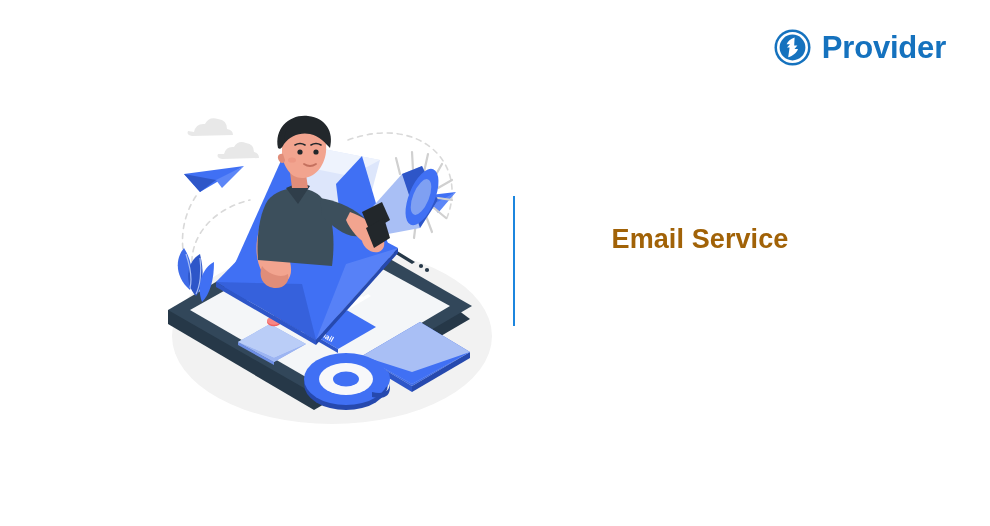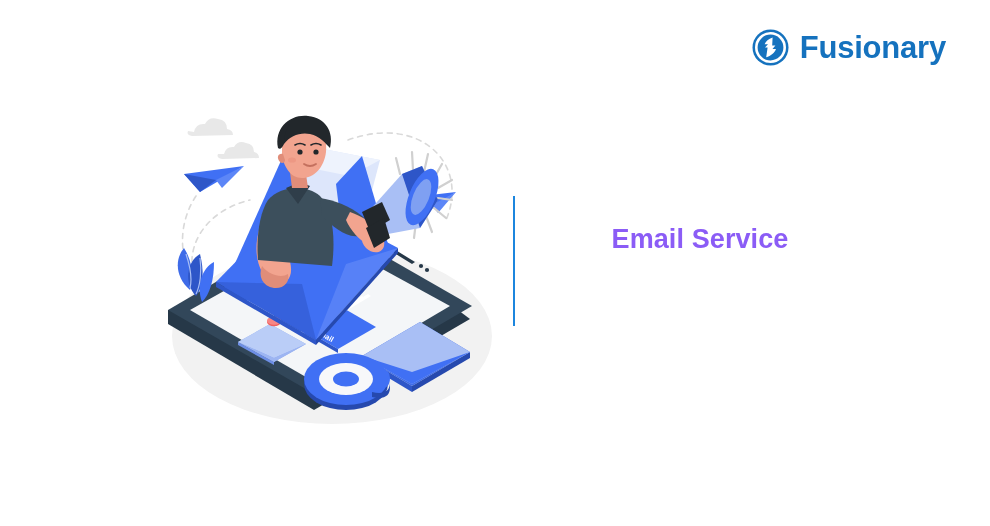--- a/index.html
+++ b/index.html
@@ -55,21 +55,21 @@
   
   .heading {
     position: absolute;
     left: 540px;
     top: 218px;
     width: 320px;
     text-align: center;
     font-size: 27px;
     font-weight: bold;
     line-height: 1.58;
-    color: #8b5cf6;
+    color: #a16207;
     letter-spacing: 0.1px;
   }
 
   
   .illustration {
     position: absolute;
     left: 150px;
     top: 96px;
     width: 360px;
     height: 340px;
@@ -84,21 +84,21 @@
   <div class="brand">
     <span class="brand-mark">
       <svg viewBox="0 0 37 37" width="37" height="37" aria-hidden="true">
         <circle cx="18.5" cy="18.5" r="18" fill="#1572BE"></circle>
         <circle cx="18.5" cy="18.5" r="14.2" fill="none" stroke="#ffffff" stroke-width="2.6"></circle>
         <path d="M20.6 8.4 C16.6 9.6 13.6 12.2 12.6 15.2 L16.0 15.2 L13.0 18.6
                  L15.6 18.6 L14.2 28.3 C19.0 27.0 22.6 24.0 24.0 20.1
                  L20.5 20.1 L23.4 16.6 L20.2 16.6 Z" fill="#ffffff"></path>
       </svg>
     </span>
-    <span class="brand-name">Fusionary</span>
+    <span class="brand-name">Provider</span>
   </div>
 
   <div class="divider"></div>
 
   <div class="heading">
     <div>Email Service</div>
   </div>
 
   <div class="illustration">
     <svg viewBox="0 0 360 340" width="360" height="340" aria-hidden="true">

